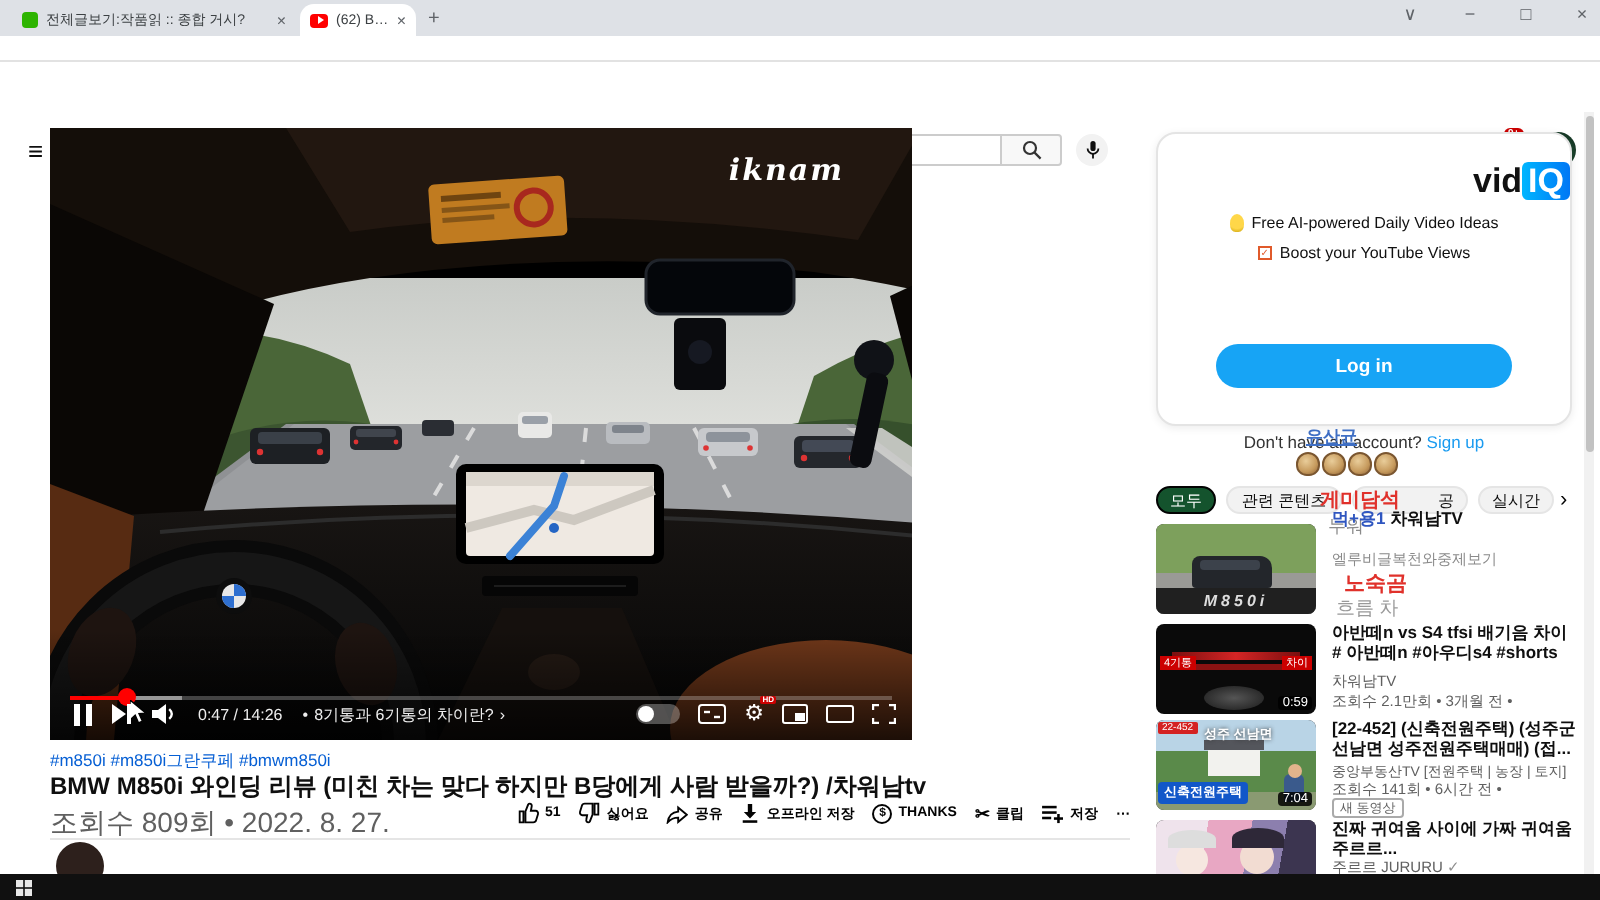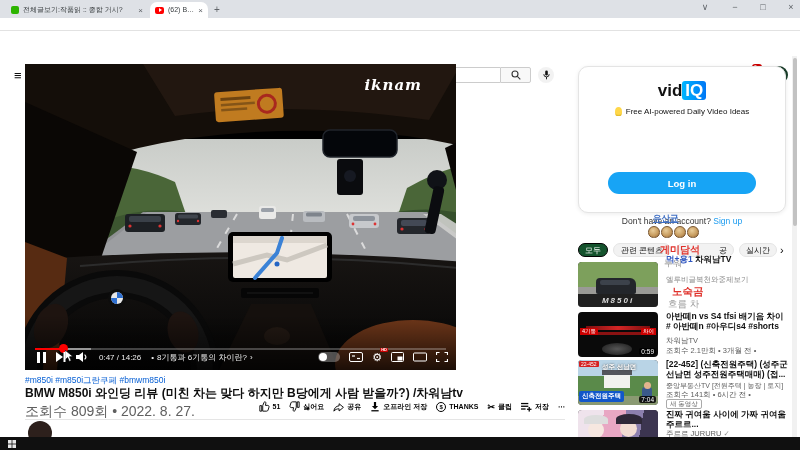--- a/index.html
+++ b/index.html
@@ -43,21 +43,21 @@
 .hdbadge{position:absolute;top:-4px;right:-6px;background:#c00;color:#fff;font-size:4px;padding:0 1px;border-radius:1px;font-weight:bold}
 
 .hashtags{left:25px;top:375px;font-size:8.5px;color:#065fd4}
 .vtitle{left:25px;top:385px;width:540px;font-size:12px;font-weight:bold;white-space:nowrap;overflow:hidden}
 .vstats{left:25px;top:403px;font-size:14px;color:#606060}
 .actions{left:228px;top:399px;width:337px;height:15px;display:flex;justify-content:flex-end;align-items:center;gap:9px}
 .act{display:flex;align-items:center;gap:3px;font-size:7px;font-weight:bold;color:#030303;white-space:nowrap}
 .divider{left:25px;top:419px;width:540px;height:1px;background:#e5e5e5}
 .cavatar{left:28px;top:421px;width:24px;height:24px;border-radius:50%;background:#2d201c}
 
-.vidiq{left:578px;top:66px;width:208px;height:147px;background:#fff;border:1px solid #e4e4e4;border-radius:10px;box-shadow:0 1px 4px rgba(0,0,0,.08);text-align:center}
+.vidiq{left:578px;top:66px;width:208px;height:147px;background:#fff;border:1px solid #e4e4e4;border-radius:10px;box-shadow:0 1px 4px rgba(0,0,0,.08);text-align:right}
 .viqrow{display:flex;align-items:center;justify-content:center;gap:4px;font-size:8px;color:#111;margin-top:6px}
 .loginbtn{left:608px;top:172px;width:148px;height:22px;border-radius:12px;background:#17a4f5;color:#fff;font-size:9.5px;font-weight:bold;display:flex;align-items:center;justify-content:center}
 .signup{left:578px;top:216px;width:208px;text-align:center;font-size:8.5px;color:#333}
 .chip{top:243px;height:14px;border-radius:7px;display:flex;align-items:center;justify-content:center;font-size:8px;background:#f2f2f2;border:1px solid #e5e5e5;color:#0f0f0f;padding:0 6px;white-space:nowrap;overflow:hidden}
 .chip.sel{background:#14532d;color:#fff;border-color:#030303}
 .ovl{position:absolute;white-space:nowrap}
 .dump{width:12px;height:12px;border-radius:50% 50% 45% 45%;background:radial-gradient(circle at 40% 35%,#e9cd9a,#c69a5d 60%,#8a5f33);border:1px solid #7a5630;display:inline-block;margin-right:1px}
 .thumb{left:578px;width:80px;height:45px;border-radius:4px;overflow:hidden;background:#222}
 .dur{position:absolute;right:2px;bottom:2px;background:rgba(0,0,0,.85);color:#fff;font-size:6.5px;padding:0 2px;border-radius:2px}
 .stitle{left:666px;width:122px;font-size:8.5px;font-weight:600;line-height:1.22;max-height:22px;overflow:hidden;color:#0f0f0f}
@@ -370,20 +370,24 @@
 <div class="a cavatar"></div>
 
 <div class="a vidiq">
   <div style="margin-top:14px;font-size:17px;font-weight:800">
     <span style="color:#111">vid</span><span style="background:linear-gradient(90deg,#00b6ff,#0077f5);color:#fff;border-radius:3px;padding:0 3px">IQ</span>
   </div>
   <div class="viqrow">
     <span style="width:7px;height:9px;background:radial-gradient(circle at 50% 35%,#ffd749 60%,#caa20a);border-radius:50% 50% 40% 40%"></span>
     <span>Free AI-powered Daily Video Ideas</span>
   </div>
+  <div class="viqrow">
+    <span style="width:7px;height:7px;border:1.5px solid #e05a2b;display:inline-flex;align-items:center;justify-content:center;font-size:5px;color:#e05a2b">✓</span>
+    <span>Boost your YouTube Views</span>
+  </div>
 </div>
 <div class="a loginbtn">Log in</div>
 <div class="a signup">
   <span>Don't have an account?</span>
   <span style="color:#1a9bf0">Sign up</span>
 </div>
 
 <span class="ovl" style="left:653px;top:213px;font-size:8.5px;color:#3f6fc4;text-decoration:underline;font-weight:bold">유산균</span>
 <span class="ovl" style="left:648px;top:226px"><span class="dump"></span><span class="dump"></span><span class="dump"></span><span class="dump"></span></span>
 

